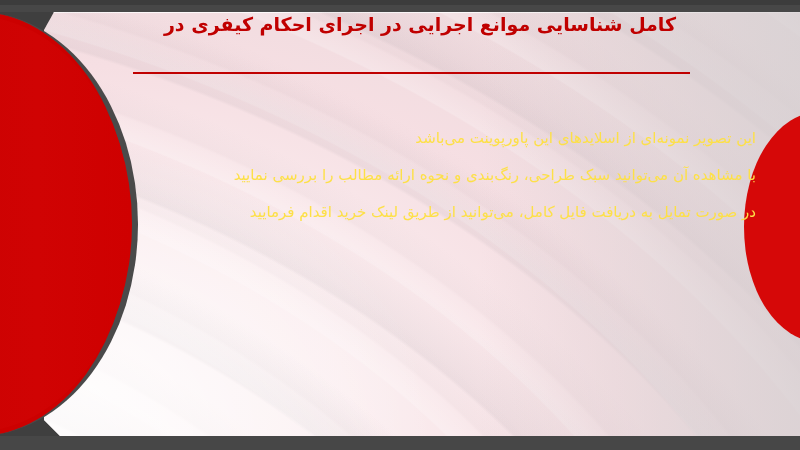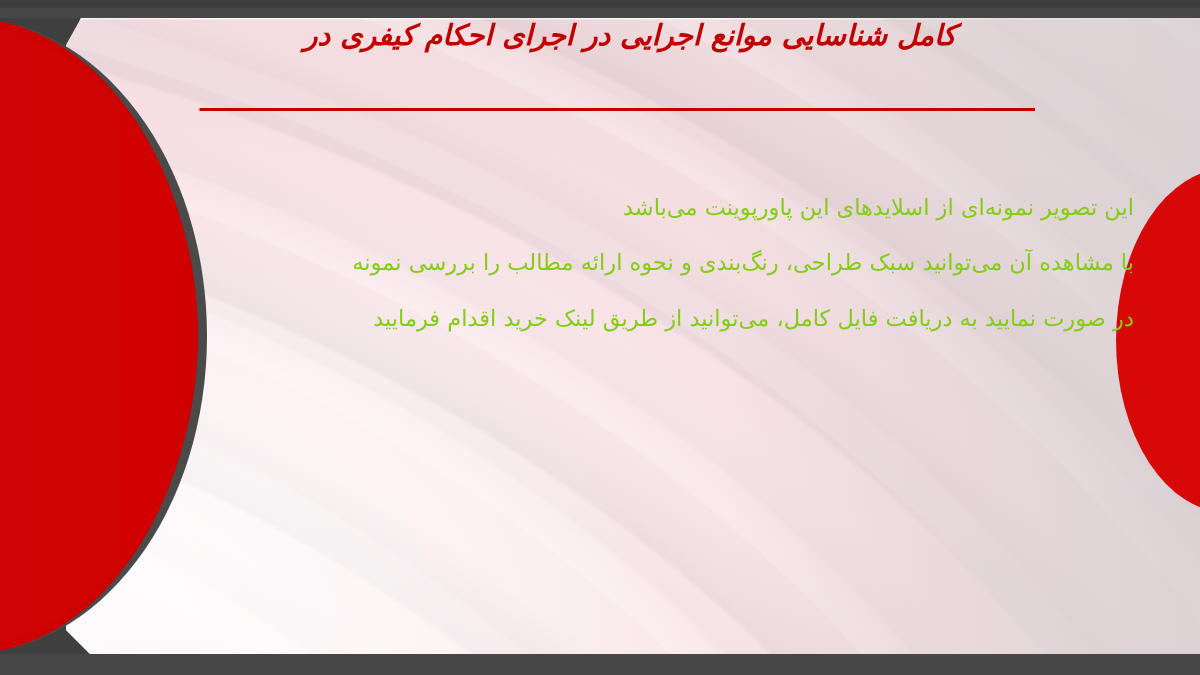--- a/index.html
+++ b/index.html
@@ -150,42 +150,41 @@
   }
   .title-line {
     color: #c00000;
     font-family: "DejaVu Sans", sans-serif;
     font-weight: bold;
     font-size: 19px;
     line-height: 29px;
     direction: rtl;
     unicode-bidi: isolate;
     white-space: nowrap;
-    font-style: italic;
   }
   .title-rule {
     position: absolute;
     left: 133px; top: 72px;
     width: 557px; height: 0;
     border-top: 2px solid #c00000;
     z-index: 8;
   }
 
   
   .body-block {
     position: absolute;
     right: 44px; top: 120px;
     width: 620px;
     text-align: right;
     direction: rtl;
     unicode-bidi: isolate;
     z-index: 8;
   }
   .body-line {
-    color: #84cc16;
+    color: #fde047;
     font-family: "DejaVu Sans", sans-serif;
     font-size: 15px;
     line-height: 37px;
     white-space: nowrap;
   }
 </style>
 </head>
 <body>
 
 <div class="slide">
@@ -206,17 +205,17 @@
   <div class="frame-top-shade"></div>
   <div class="frame-bottom"></div>
 
   <div class="title-block">
     <div class="title-line">کامل شناسایی موانع اجرایی در اجرای احکام کیفری در</div>
   </div>
   <div class="title-rule"></div>
 
   <div class="body-block">
     <div class="body-line">این تصویر نمونه‌ای از اسلایدهای این پاورپوینت می‌باشد</div>
-    <div class="body-line">با مشاهده آن می‌توانید سبک طراحی، رنگ‌بندی و نحوه ارائه مطالب را بررسی نمونه</div>
-    <div class="body-line">در صورت نمایید به دریافت فایل کامل، می‌توانید از طریق لینک خرید اقدام فرمایید</div>
+    <div class="body-line">با مشاهده آن می‌توانید سبک طراحی، رنگ‌بندی و نحوه ارائه مطالب را بررسی نمایید</div>
+    <div class="body-line">در صورت تمایل به دریافت فایل کامل، می‌توانید از طریق لینک خرید اقدام فرمایید</div>
   </div>
 
 </div>
 
 </body></html>

